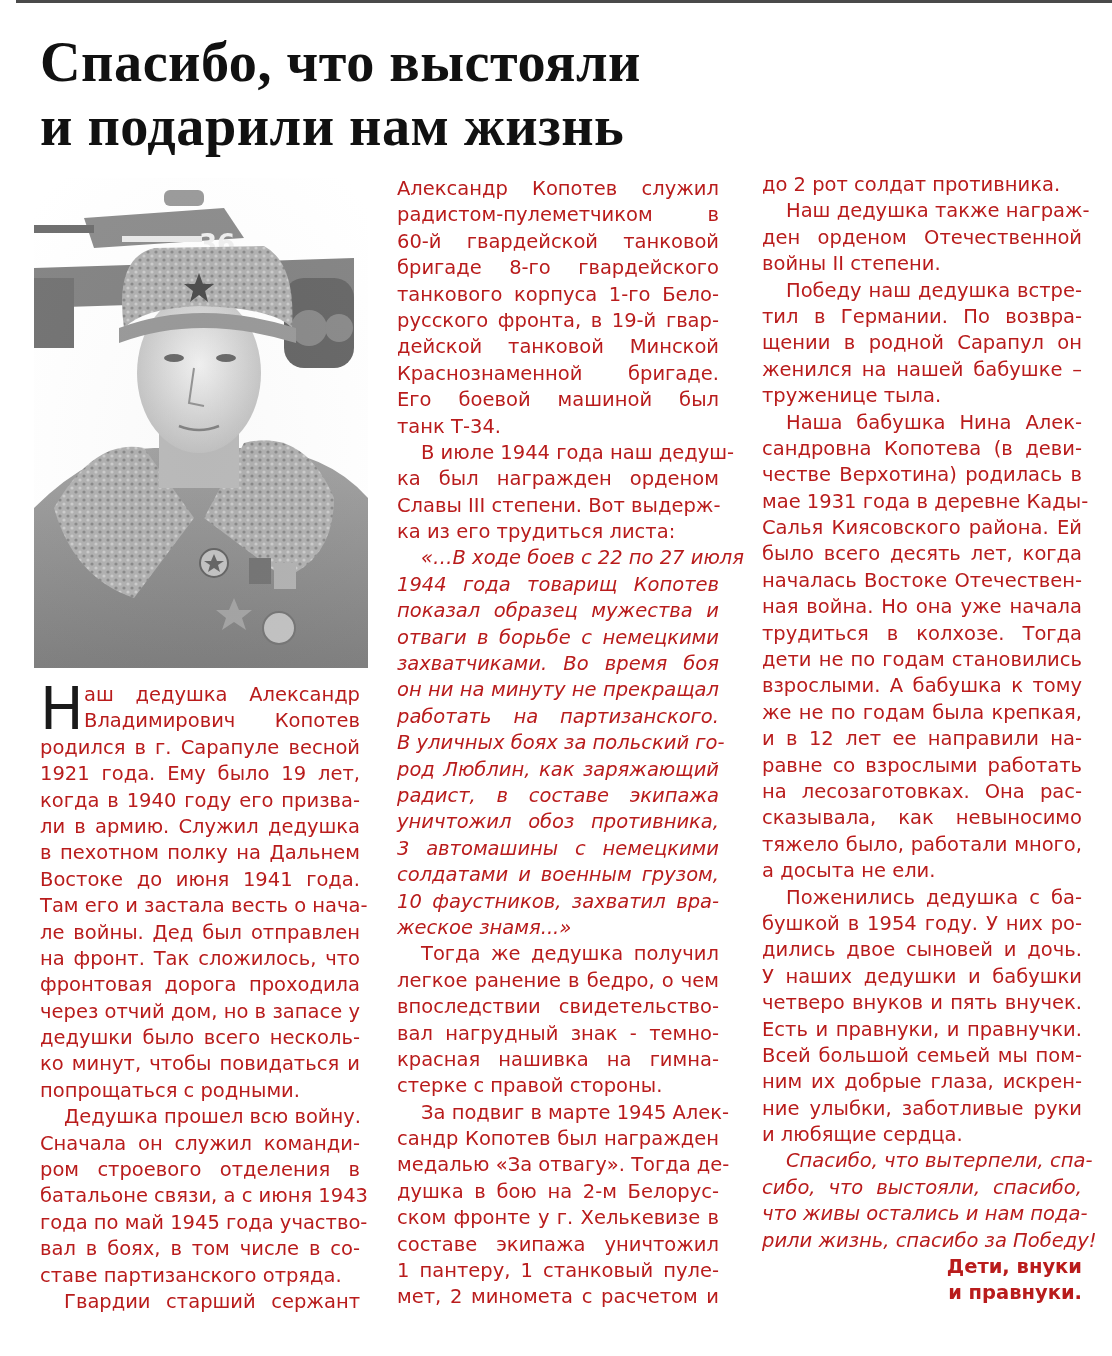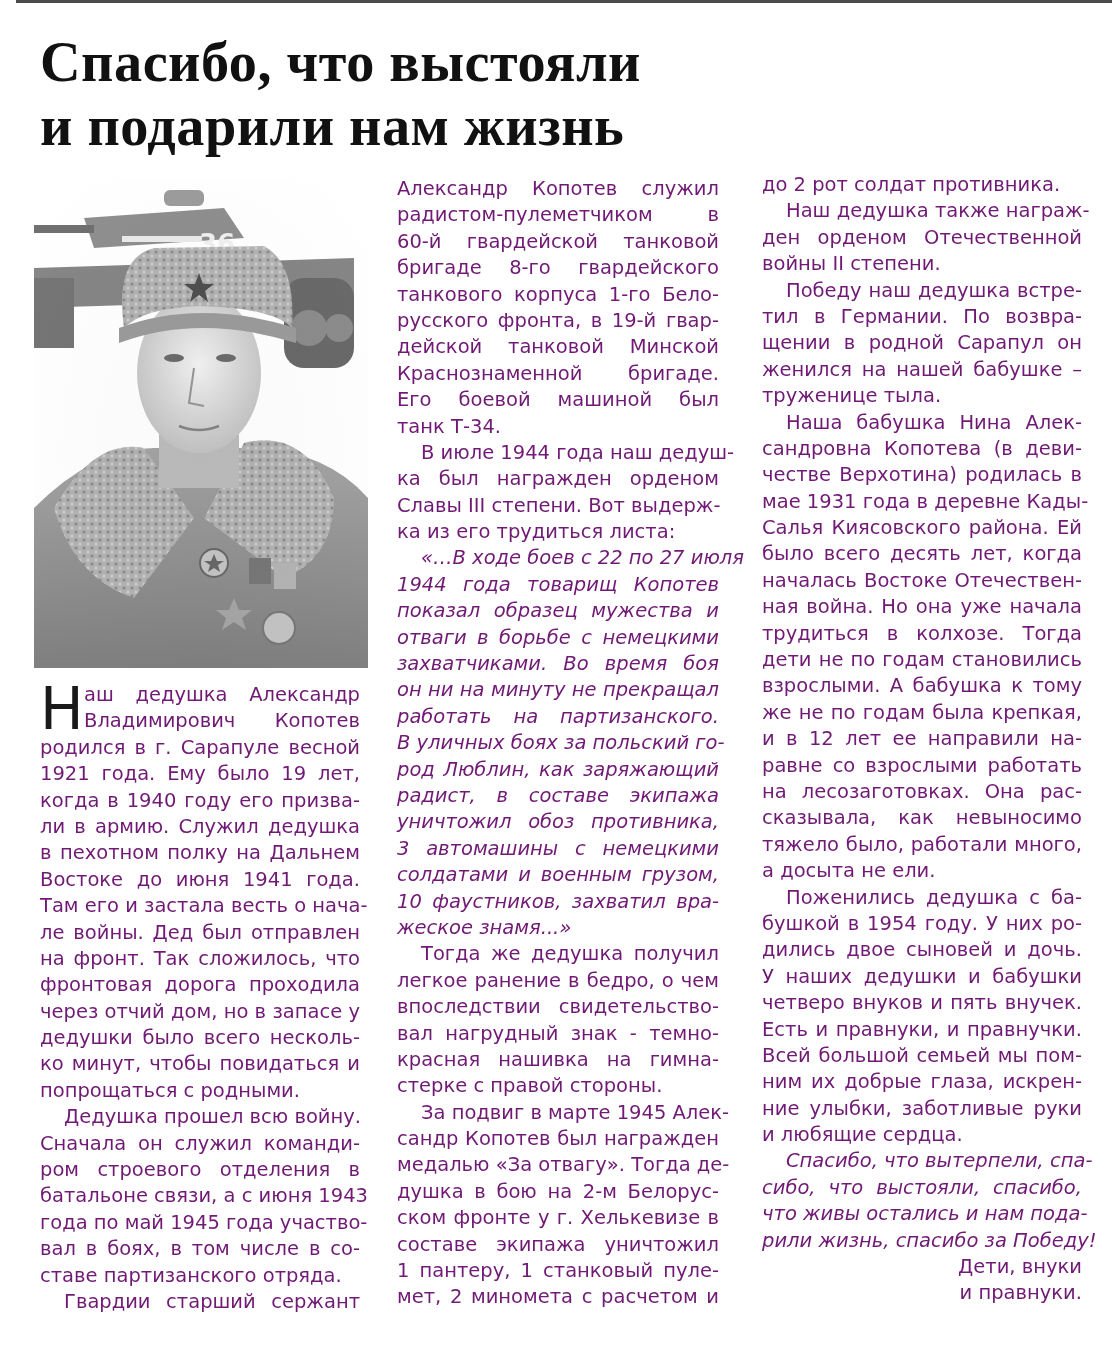--- a/index.html
+++ b/index.html
@@ -3,26 +3,26 @@
 <meta charset="utf-8">
 <style>
   html, body { margin: 0; padding: 0; background: #ffffff; }
   body { width: 1112px; height: 1356px; position: relative; overflow: hidden; color: #1a1a1a; }
   .top-rule { position: absolute; left: 16px; top: 0; width: 1096px; height: 3px; background: #4a4a4a; }
   .headline { position: absolute; left: 40px; top: 30px; margin: 0;
     font-family: "Liberation Serif", "DejaVu Serif", serif; font-weight: bold;
     font-size: 58px; line-height: 64px; letter-spacing: 0.5px; color: #111; transform: scaleX(0.97); transform-origin: left top; }
   .headline span { display: block; }
   .photo { position: absolute; left: 34px; top: 178px; width: 334px; height: 490px; overflow: hidden; background: #f97316; }
-  .col { position: absolute; font-family: "DejaVu Sans", "Liberation Sans", sans-serif; font-size: 19.5px; line-height: 26.4px; color: #701a75; }
+  .col { position: absolute; font-family: "DejaVu Sans", "Liberation Sans", sans-serif; font-size: 19.5px; line-height: 26.4px; color: #b91c1c; }
   .col .ln { display: block; white-space: nowrap; height: 26.4px; text-align: justify; text-align-last: justify; }
   .col .ln.last { text-align-last: left; }
   .col .ln.ind { padding-left: 24px; }
   .col .ln.it { font-style: italic; }
-  .col .ln.right { text-align: right; text-align-last: right; font-weight: normal; }
+  .col .ln.right { text-align: right; text-align-last: right; font-weight: bold; }
   .col1 { left: 40px; top: 682px; width: 320px; }
   .col2 { left: 397px; top: 176px; width: 322px; }
   .col3 { left: 762px; top: 172px; width: 320px; }
   .dropcap { position: absolute; left: 40px; top: 684px; font-family: "DejaVu Sans", "Liberation Sans", sans-serif; font-size: 58px; line-height: 50px; color: #1a1a1a; }
   .col1 .ln.dc { padding-left: 44px; }
 </style>
 </head>
 <body>
 
 <div class="top-rule"></div>

